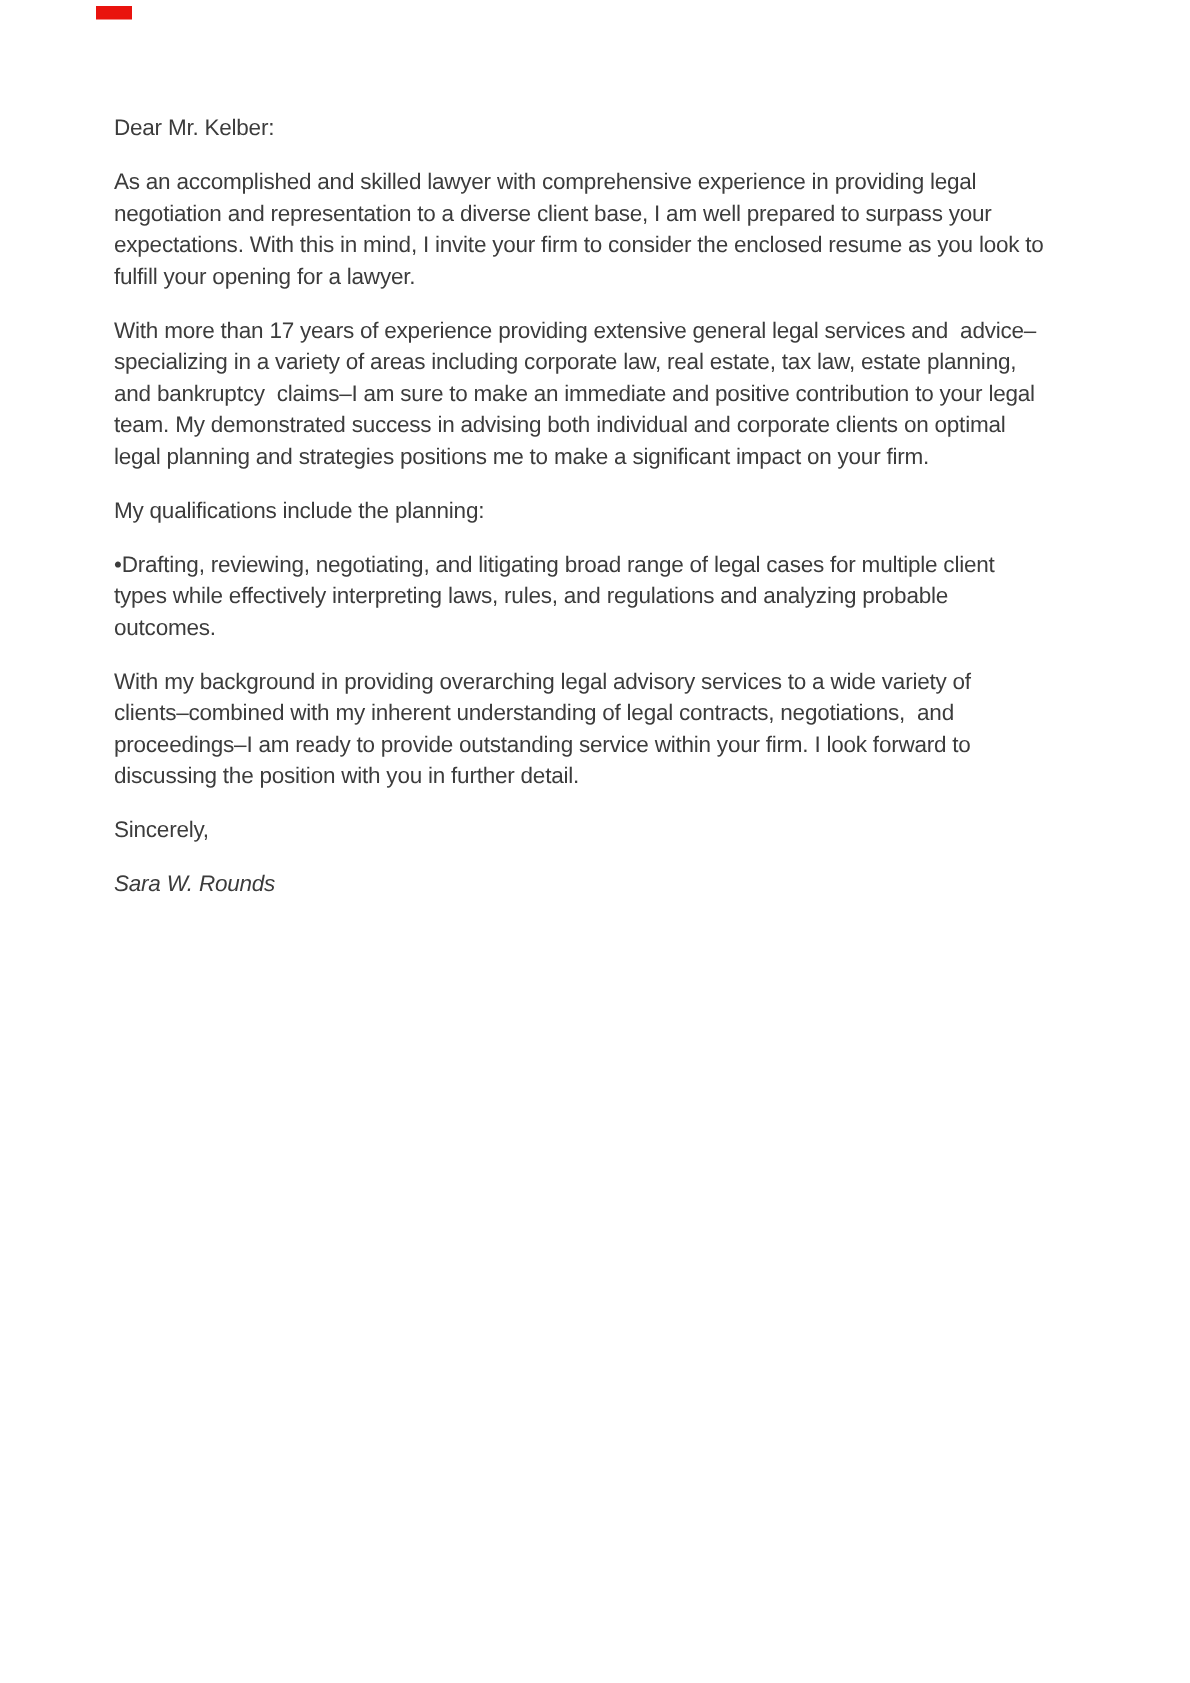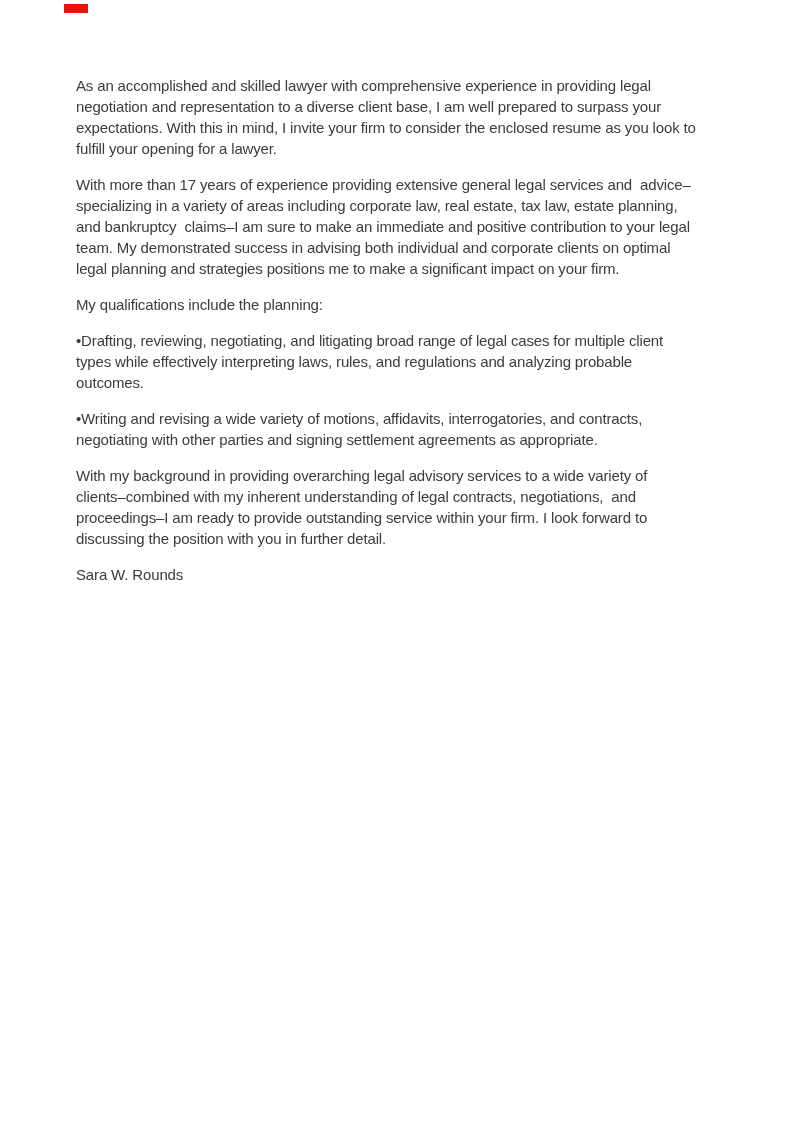--- a/index.html
+++ b/index.html
@@ -33,29 +33,31 @@
   .content p {
     margin: 0 0 15px 0;
     font-size: 15px;
     line-height: 21px;
     letter-spacing: -0.15px;
     text-align: left;
     white-space: pre-wrap;
   }
   .content p:last-child {
     margin-bottom: 0;
+    font-style: italic;
   }
 </style>
 </head>
 <body>
 
 <div class="page">
   <div class="red-mark"></div>
   <div class="content">
+    <p>Dear Mr. Kelber:</p>
     <p>As an accomplished and skilled lawyer with comprehensive experience in providing legal negotiation and representation to a diverse client base, I am well prepared to surpass your expectations. With this in mind, I invite your firm to consider the enclosed resume as you look to fulfill your opening for a lawyer.</p>
     <p>With more than 17 years of experience providing extensive general legal services and  advice– specializing in a variety of areas including corporate law, real estate, tax law, estate planning, and bankruptcy  claims–I am sure to make an immediate and positive contribution to your legal team. My demonstrated success in advising both individual and corporate clients on optimal legal planning and strategies positions me to make a significant impact on your firm.</p>
     <p>My qualifications include the planning:</p>
     <p>•Drafting, reviewing, negotiating, and litigating broad range of legal cases for multiple client types while effectively interpreting laws, rules, and regulations and analyzing probable outcomes.</p>
-    <p>•Writing and revising a wide variety of motions, affidavits, interrogatories, and contracts, negotiating with other parties and signing settlement agreements as appropriate.</p>
     <p>With my background in providing overarching legal advisory services to a wide variety of clients–combined with my inherent understanding of legal contracts, negotiations,  and  proceedings–I am ready to provide outstanding service within your firm. I look forward to discussing the position with you in further detail.</p>
+    <p>Sincerely,</p>
     <p>Sara W. Rounds</p>
   </div>
 </div>
 
 </body></html>

